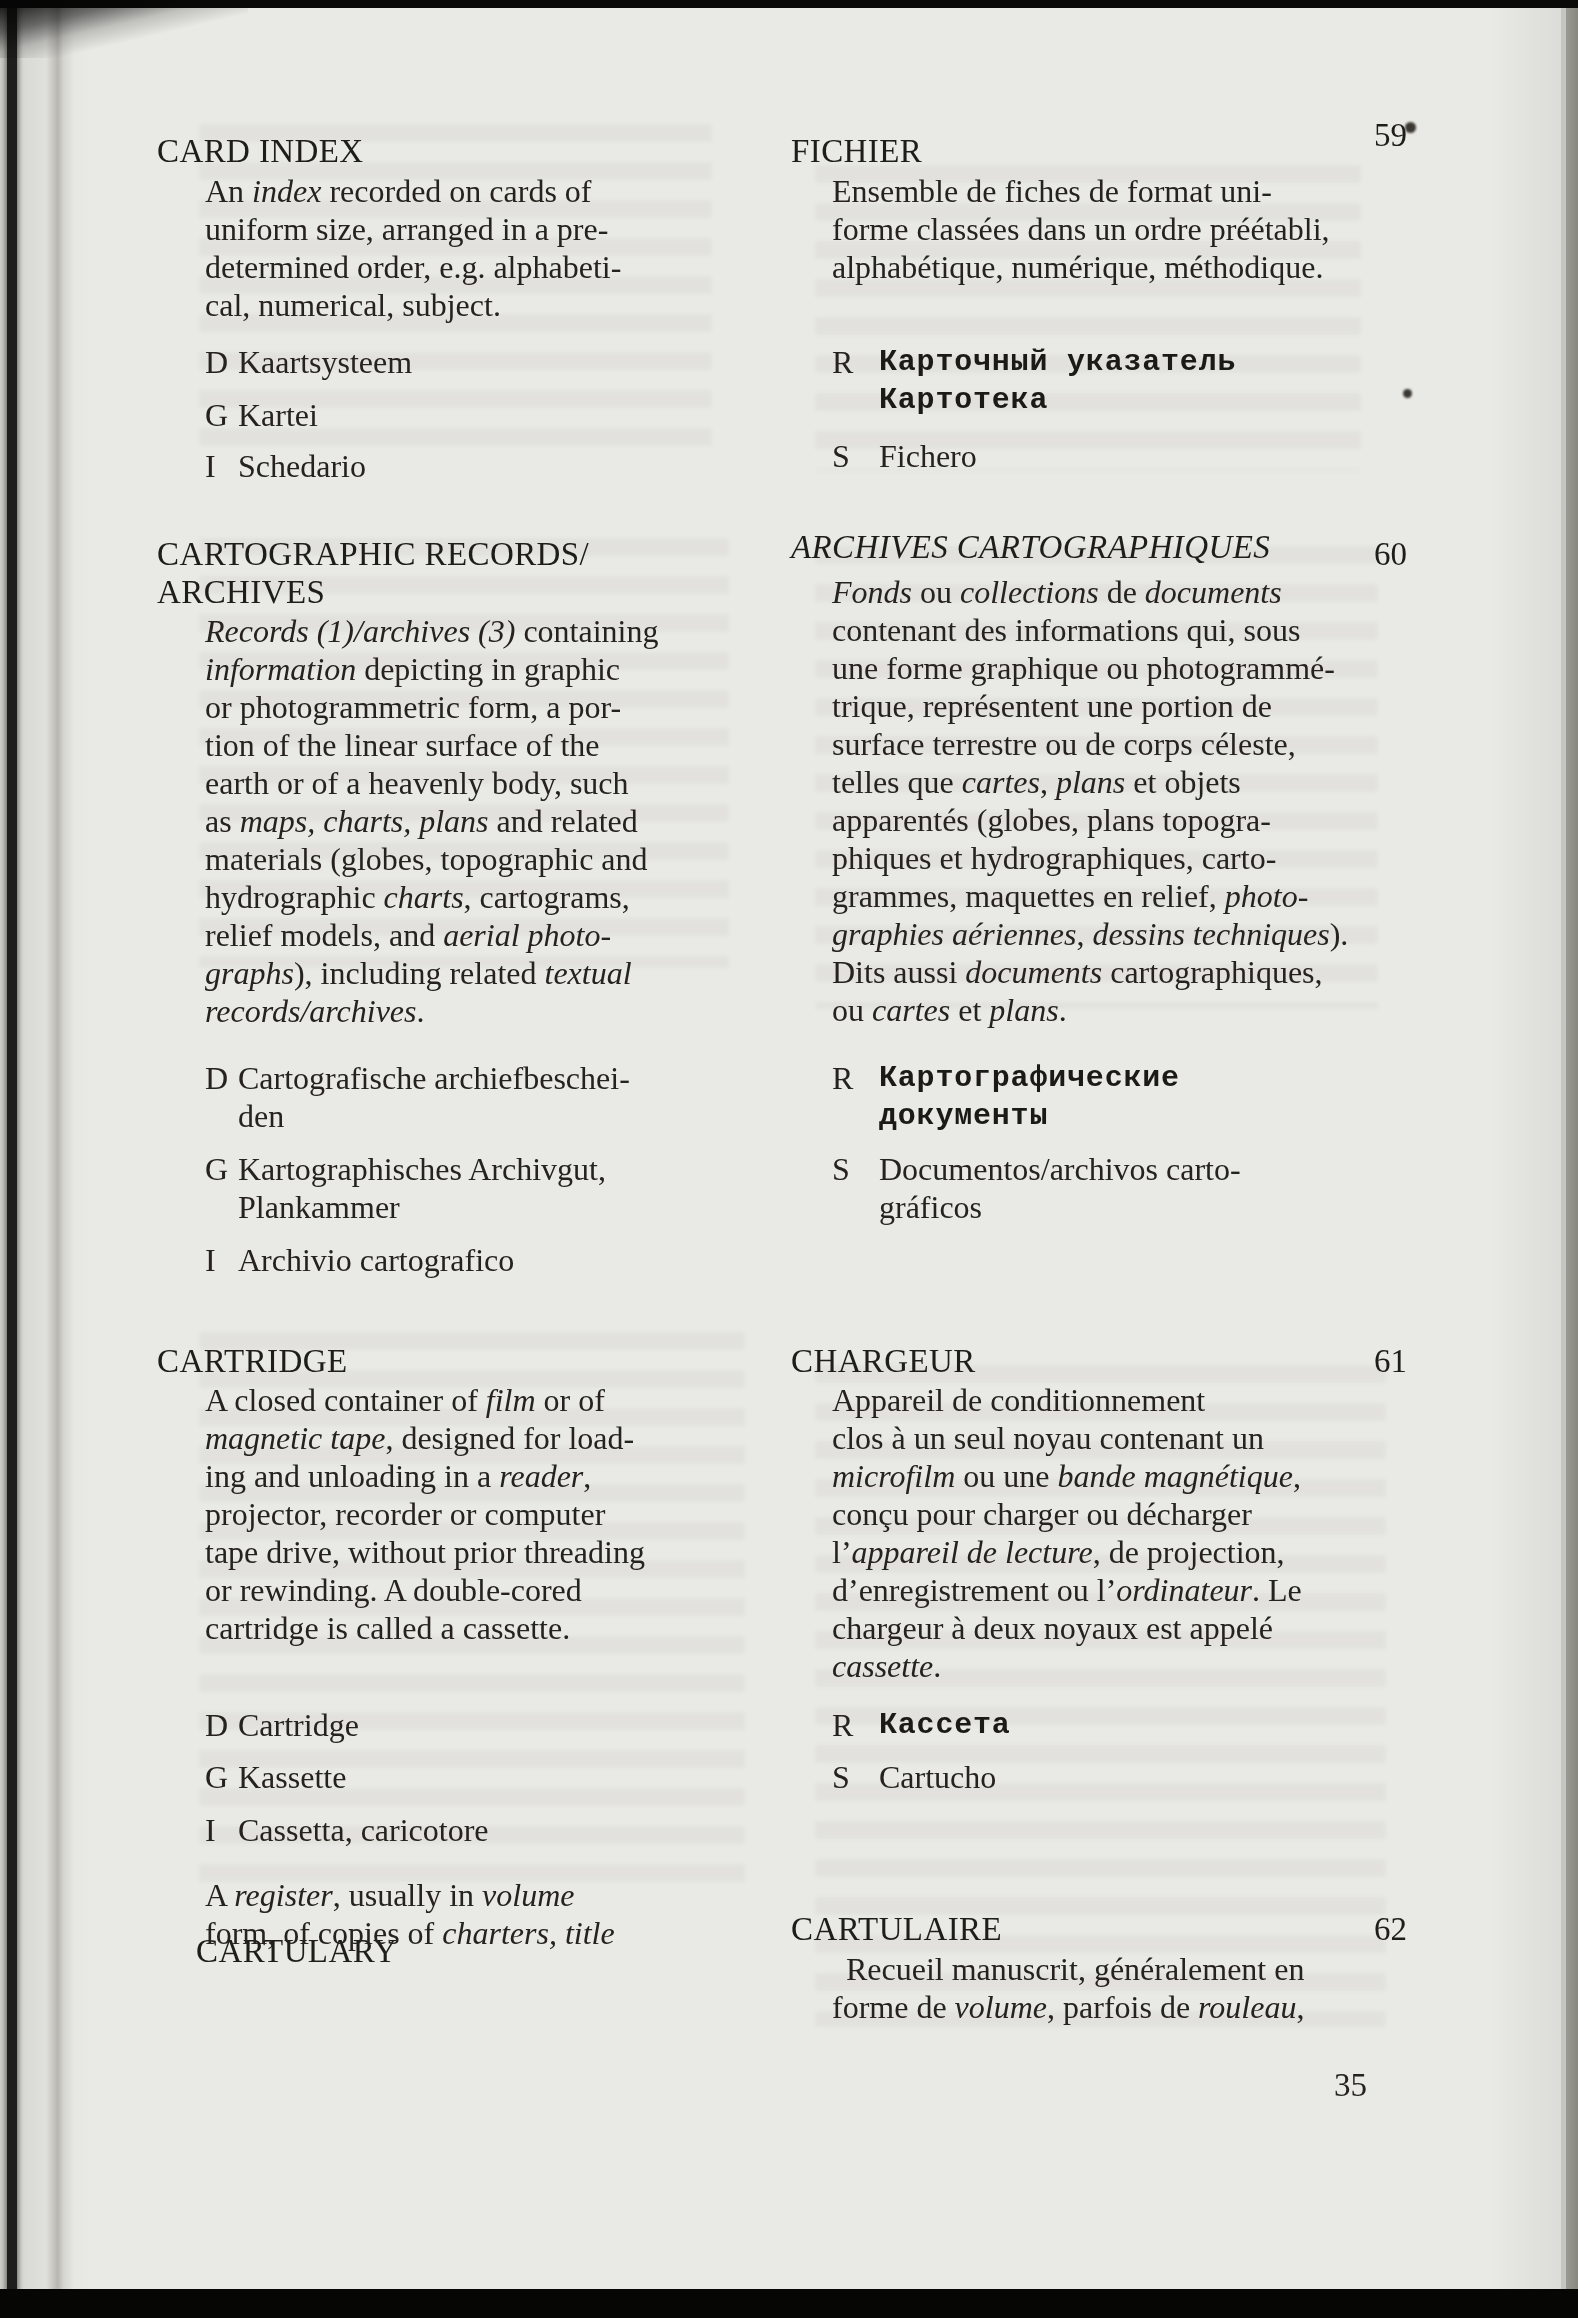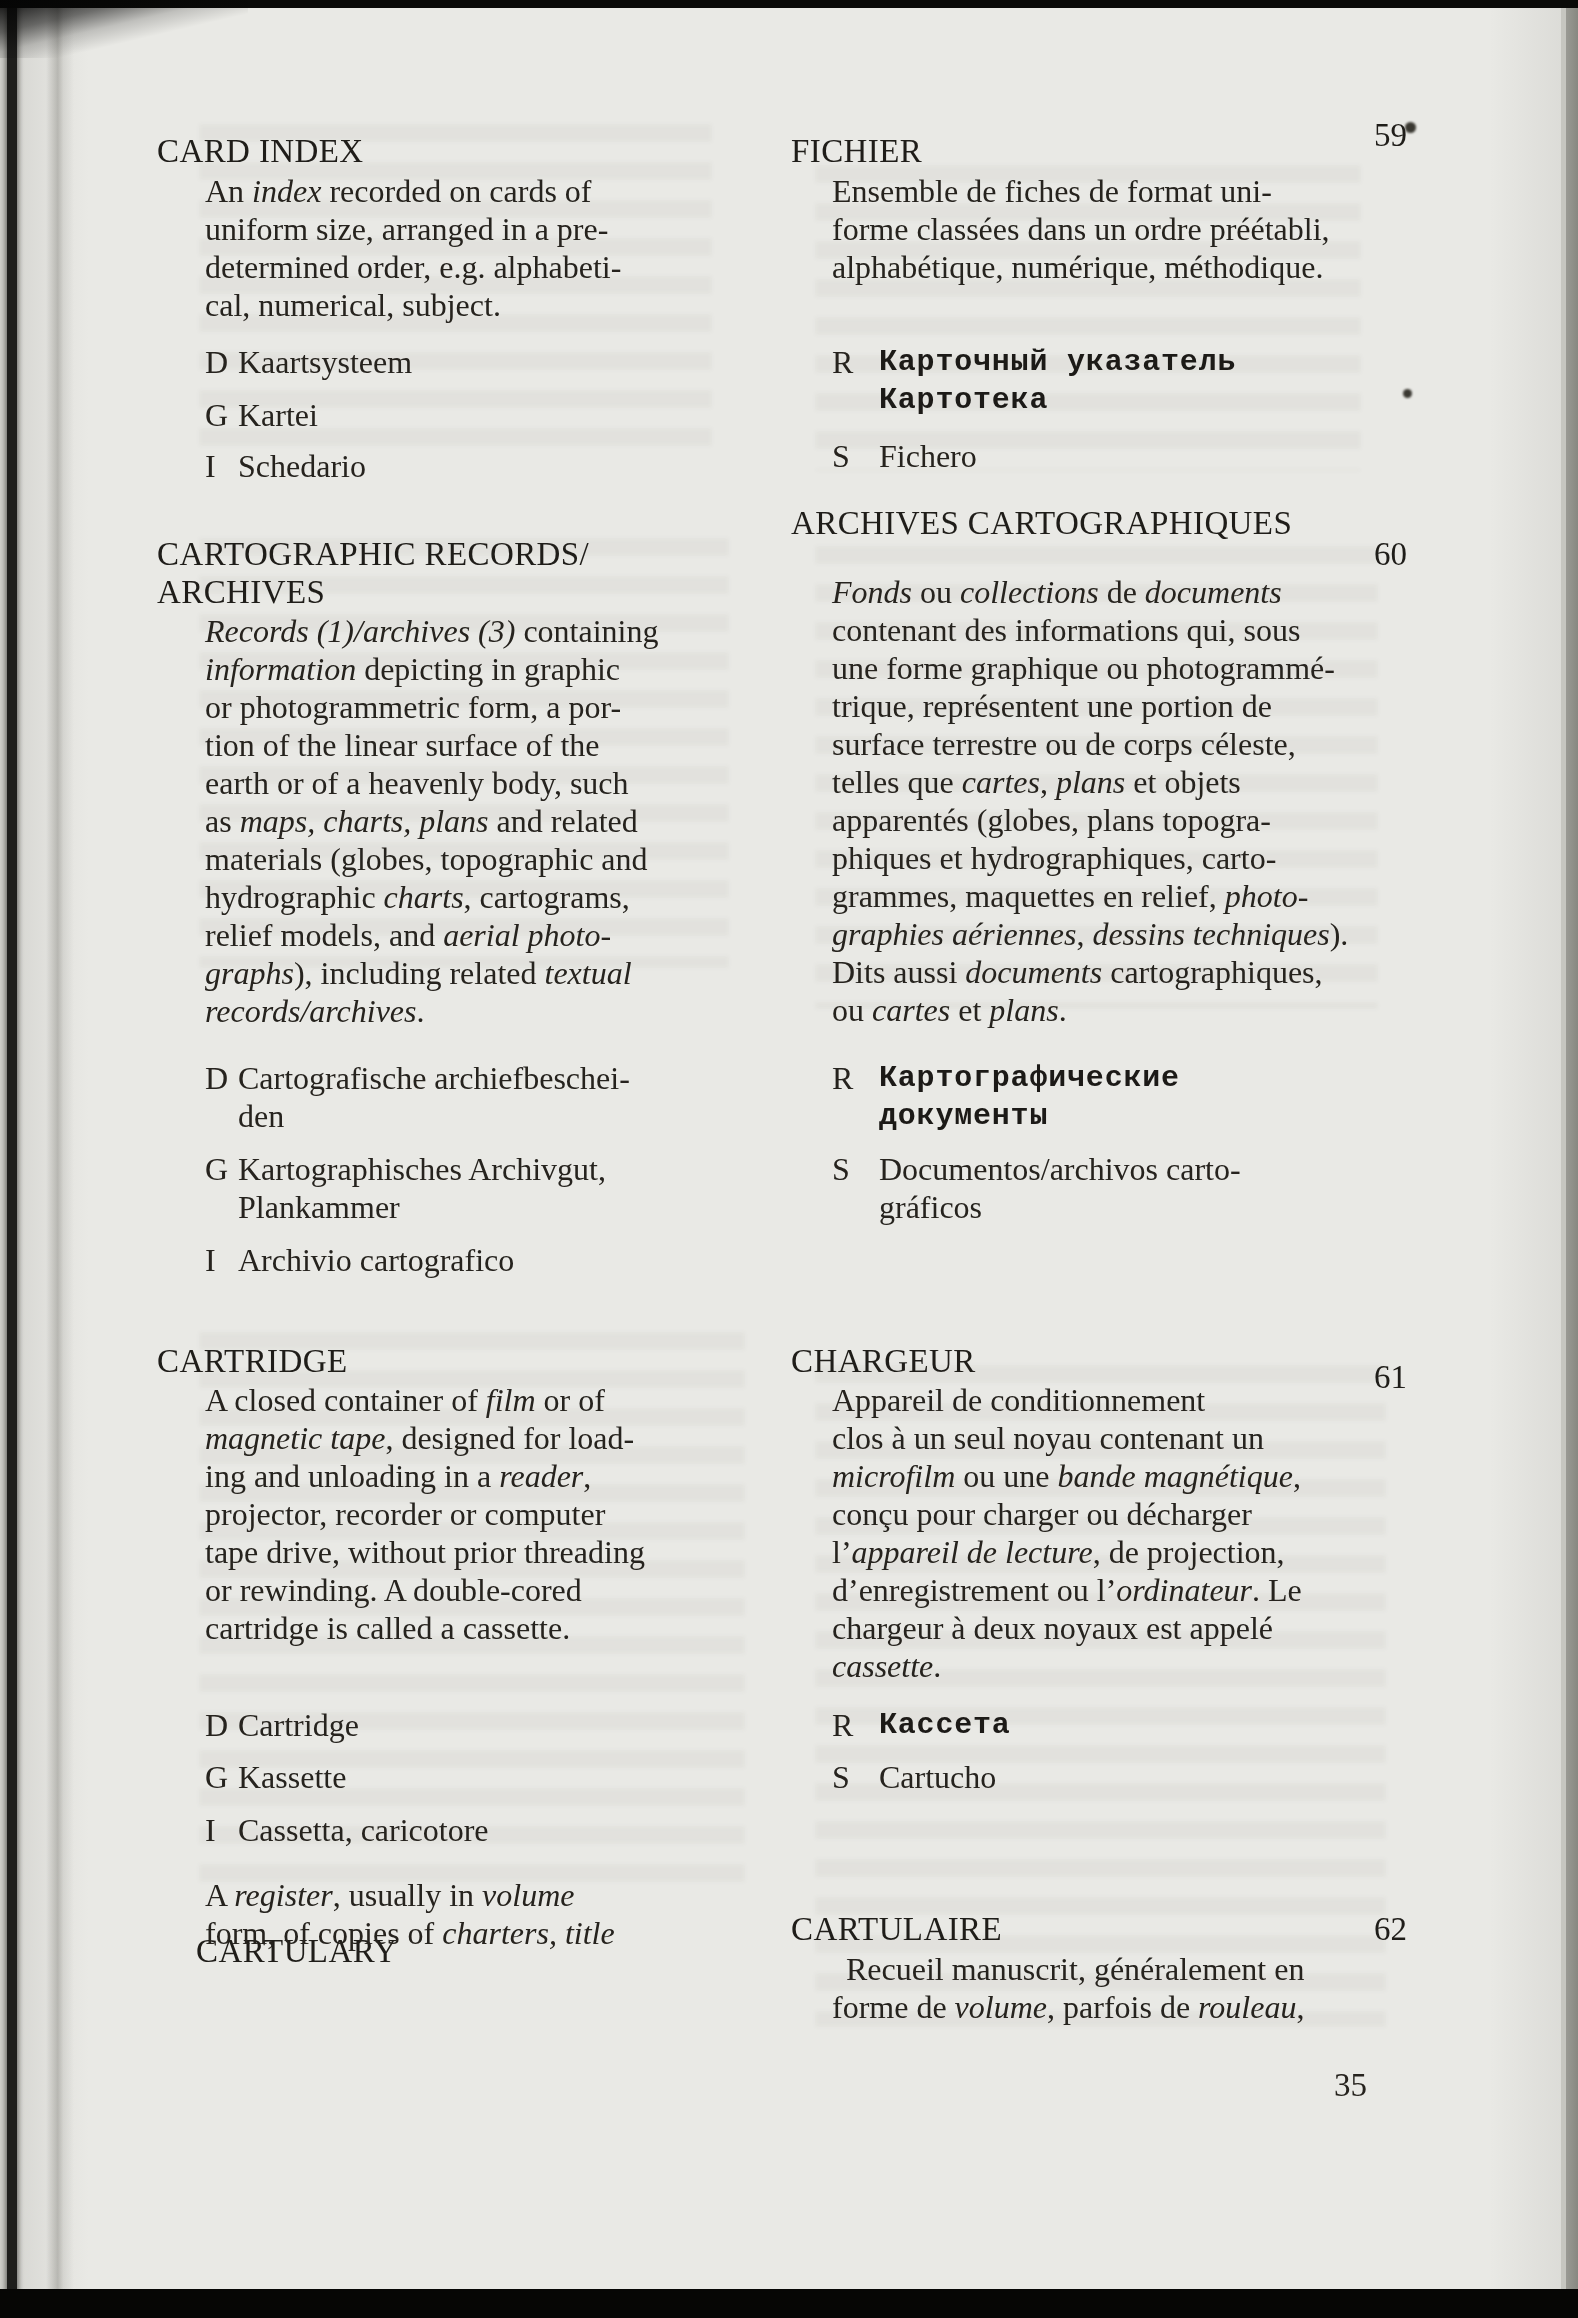--- a/index.html
+++ b/index.html
@@ -208,21 +208,21 @@
       </div>
       <div class="term" style="top:437px;">
         <span class="letter">S</span>
         <div class="tlines">
             <div class="tline">Fichero</div>
           </div>
       </div>
     </div>
 
     <div class="entry">
-      <div class="h" style="top:504px;">
+      <div class="h" style="top:528px;font-style:italic;">
           <div class="tline">ARCHIVES CARTOGRAPHIQUES</div>
         </div>
       <div class="num" style="top:535px;">60</div>
       <div class="def" style="top:573px;">
           <div class="tline"><em>Fonds</em> ou <em>collections</em> de <em>documents</em></div>
           <div class="tline">contenant des informations qui, sous</div>
           <div class="tline">une forme graphique ou photogrammé-</div>
           <div class="tline">trique, représentent une portion de</div>
           <div class="tline">surface terrestre ou de corps céleste,</div>
           <div class="tline">telles que <em>cartes</em>, <em>plans</em> et objets</div>
@@ -246,21 +246,21 @@
             <div class="tline">Documentos/archivos carto-</div>
             <div class="tline">gráficos</div>
           </div>
       </div>
     </div>
 
     <div class="entry">
       <div class="h" style="top:1342px;">
           <div class="tline">CHARGEUR</div>
         </div>
-      <div class="num" style="top:1342px;margin-top:16px;">61</div>
+      <div class="num" style="top:1342px;">61</div>
       <div class="def" style="top:1381px;">
           <div class="tline">Appareil de conditionnement</div>
           <div class="tline">clos à un seul noyau contenant un</div>
           <div class="tline"><em>microfilm</em> ou une <em>bande magnétique</em>,</div>
           <div class="tline">conçu pour charger ou décharger</div>
           <div class="tline">l’<em>appareil de lecture</em>, de projection,</div>
           <div class="tline">d’enregistrement ou l’<em>ordinateur</em>. Le</div>
           <div class="tline">chargeur à deux noyaux est appelé</div>
           <div class="tline"><em>cassette</em>.</div>
         </div>

